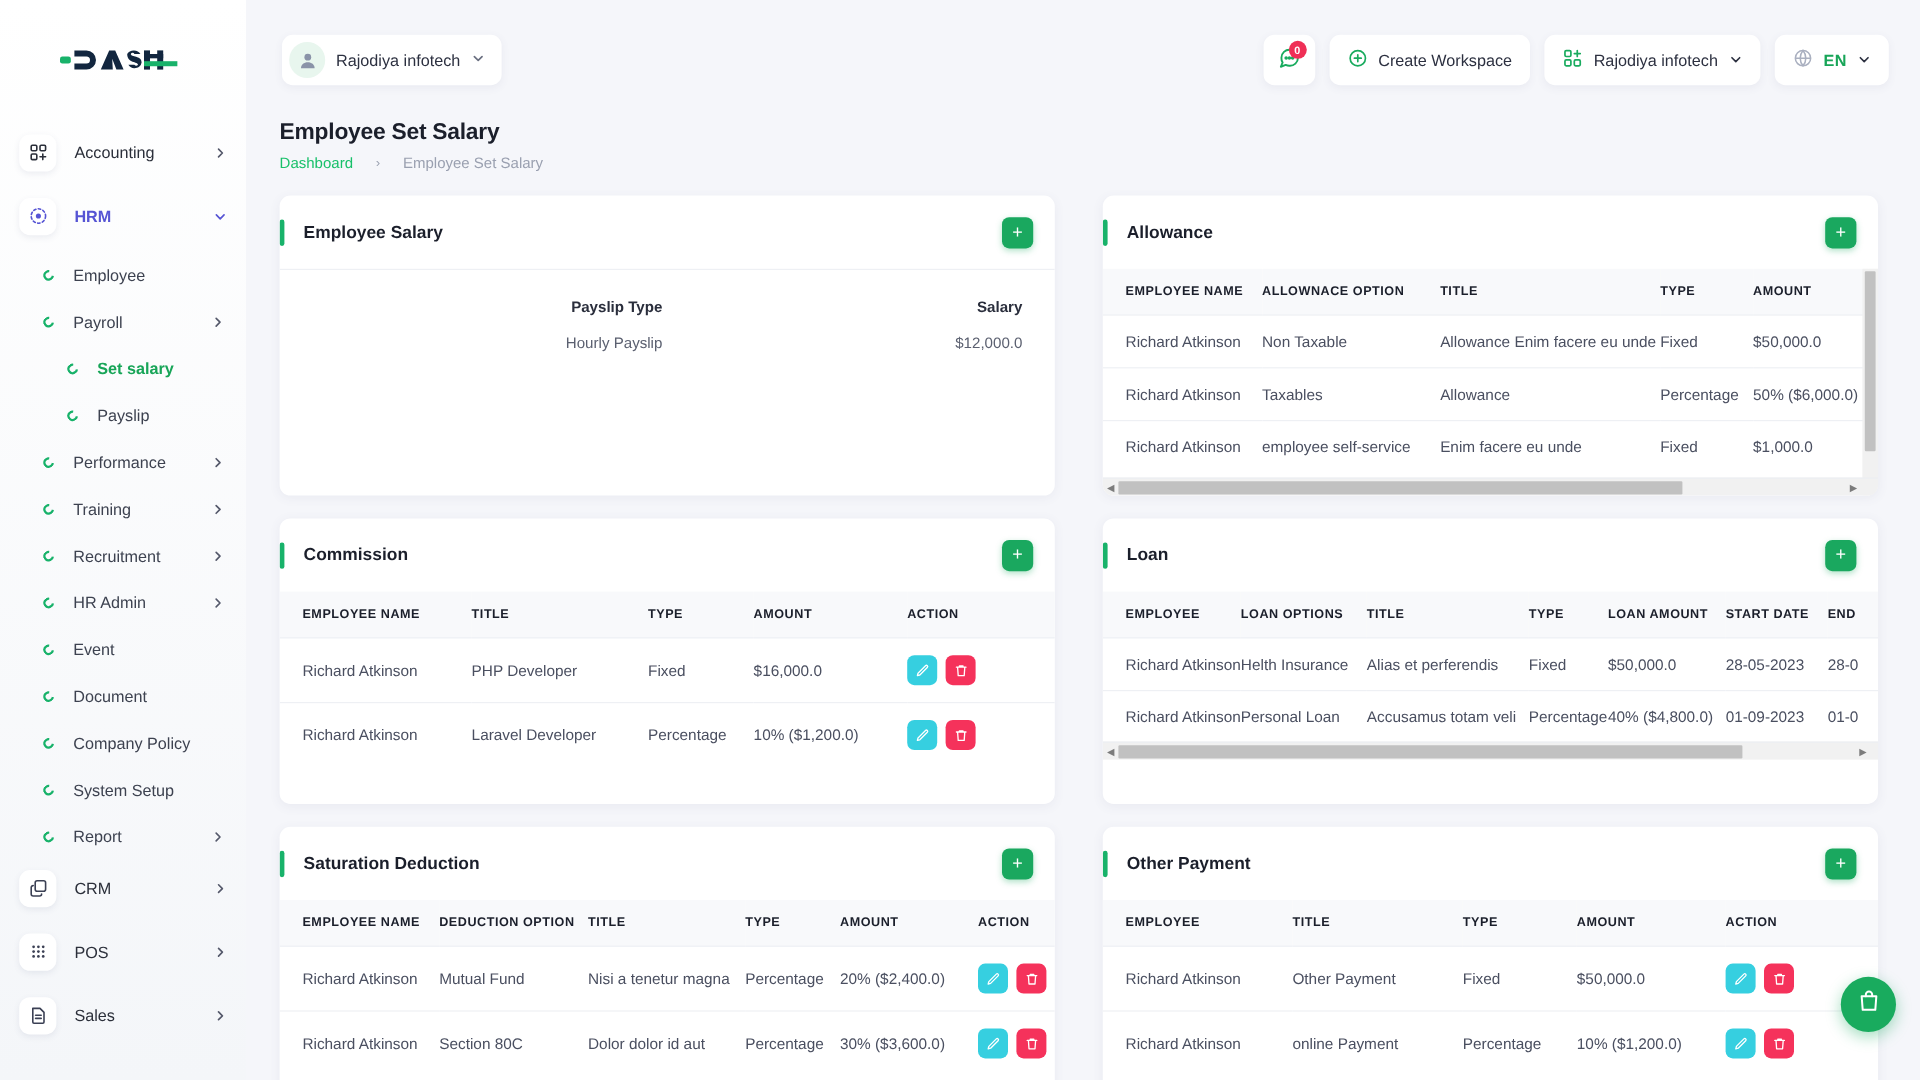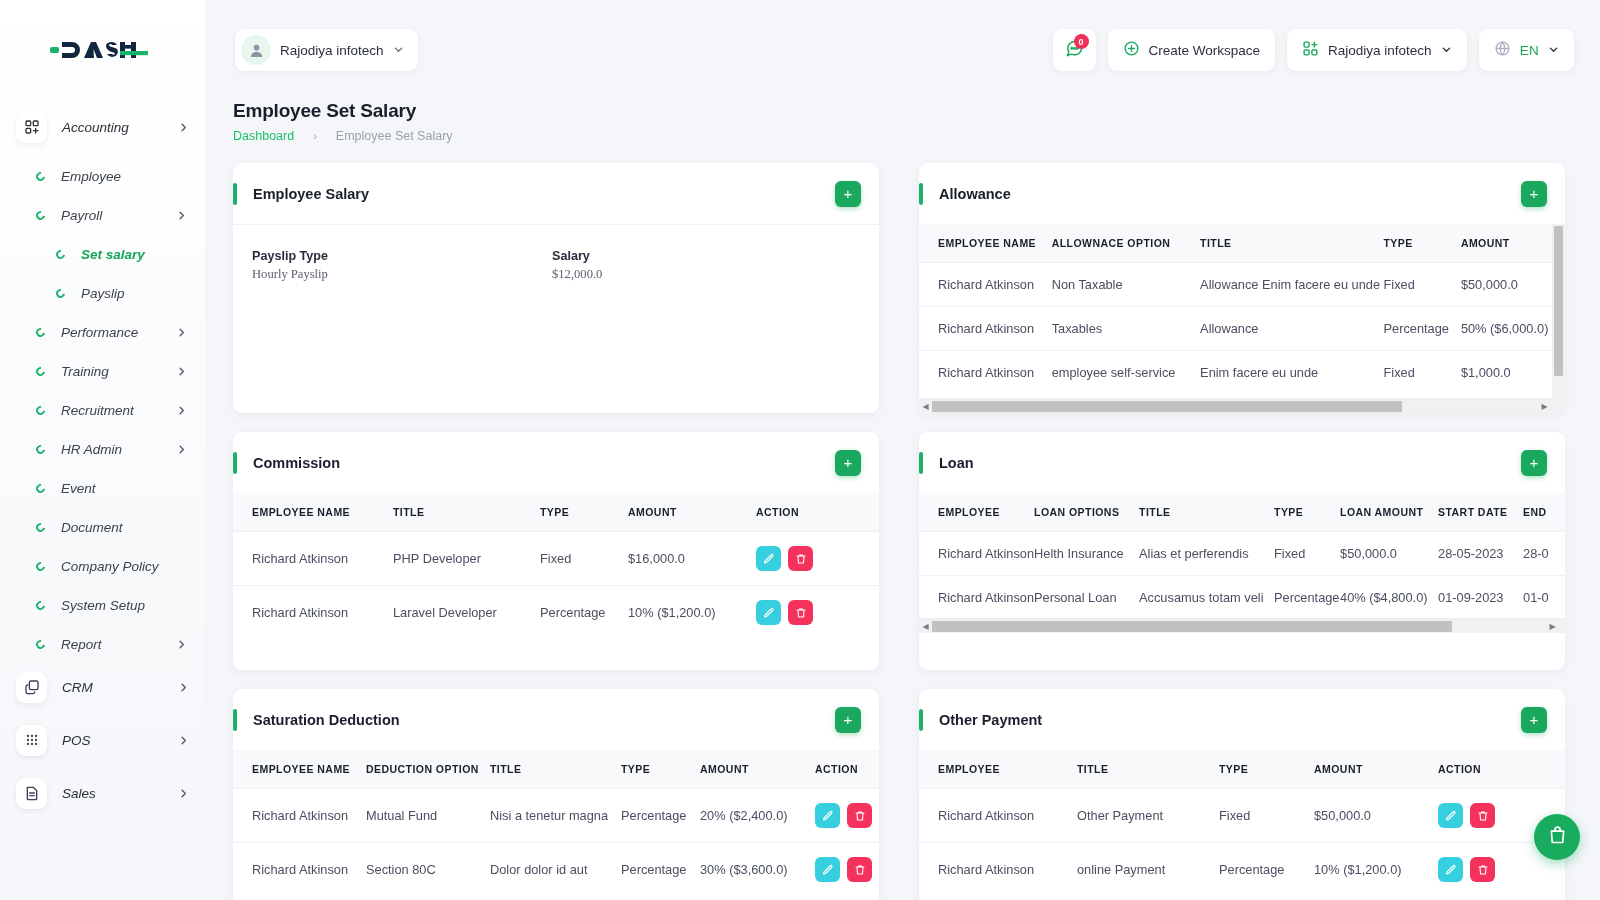--- a/index.html
+++ b/index.html
@@ -10,21 +10,20 @@
     overflow: hidden;
   }
   body { position: relative; }
 
   
   .sidebar {
     position: absolute; left: 0; top: 0;
     width: 205px; height: 900px;
     background: linear-gradient(180deg,#ffffff 0%,#f4f6f9 100%);
     overflow: hidden;
-    font-style: italic;
   }
   .logo-wrap {
     height: 100px; display: flex; align-items: center; padding-left: 50px;
   }
   .logo { display: flex; align-items: center; gap: 2px; }
   .logo svg { display: block; }
 
   .nav { padding-top: 4px; }
   .nav-group {
     display: flex; align-items: center;
@@ -97,21 +96,21 @@
     font-size: 13.5px; color: #2c3040; cursor: pointer;
     white-space: nowrap;
   }
   .tr-btn.icon-only { padding: 0 12px; position: relative; }
   .badge {
     position: absolute; top: 5px; right: 7px;
     min-width: 15px; height: 15px; border-radius: 8px; background: #ef2f56;
     color: #fff; font-size: 9px; font-weight: 700;
     display: flex; align-items: center; justify-content: center; padding: 0 4px;
   }
-  .tr-btn .en { color: #18a558; font-weight: 400; letter-spacing: .3px; }
+  .tr-btn .en { color: #18a558; font-weight: 700; letter-spacing: .3px; }
 
   
   .page-head { position: absolute; left: 233px; top: 100px; }
   .page-title { font-size: 19px; font-weight: 700; color: #1b1f2b; letter-spacing:-.2px;}
   .crumbs { margin-top: 7px; font-size: 12.5px; display: flex; align-items: center; gap: 19px; }
   .crumbs .home { color: #18c06a; }
   .crumbs .sep { color: #9aa0b0; font-size: 11px; }
   .crumbs .cur { color: #9aa0b0; }
 
   
@@ -171,23 +170,23 @@
   .hscroll .arrow-l, .hscroll .arrow-r {
     width: 13px; text-align: center; font-size: 8px; color: #7c7c7c; flex: 0 0 13px;
   }
   .hscroll .thumb { height: 11px; background: #c1c1c1; border-radius: 1px; }
   .vscroll {
     position: absolute; right: 0; top: 0; width: 13px; background: #f1f1f1;
   }
   .vscroll .thumb { width: 9px; margin: 0 2px; background: #c1c1c1; border-radius: 1px; }
 
   .salary-body { padding: 24px 0 0 19px; display: flex; height: 140px; }
-  .sb-col { width: 300px; }
+  .sb-col { width: 300px; text-align: right; }
   .sb-lab { font-size: 12.6px; font-weight: 700; color: #2a2e3c; }
-  .sb-val { font-size: 12.6px; color: #5b6070; margin-top: 4px; font-family: Liberation Serif, serif; }
+  .sb-val { font-size: 12.6px; color: #5b6070; margin-top: 16px; }
 
   .fab {
     position: absolute; right: 20px; bottom: 40px;
     width: 46px; height: 46px; border-radius: 50%; background: #19ab5e;
     display: flex; align-items: center; justify-content: center;
     box-shadow: 0 4px 12px rgba(25,171,94,.4); cursor: pointer; z-index: 30;
   }
   .fab svg { width: 21px; height: 21px; }
 </style>
 </head>
@@ -222,20 +221,34 @@
         </svg>
       </span>
       <span class="nav-label">Accounting</span>
       <span class="chev">
         <svg viewBox="0 0 24 24" fill="none" stroke="currentColor" stroke-width="3" stroke-linecap="round" stroke-linejoin="round">
             <path d="M9 5l7 7-7 7"></path>
           </svg>
       </span>
     </div>
 
+    <div class="nav-group active">
+      <span class="nav-ico">
+        <svg viewBox="0 0 24 24" fill="none" stroke="#5654d4" stroke-width="2" stroke-linecap="round">
+          <circle cx="12" cy="12" r="9" stroke-dasharray="3 3"></circle>
+          <circle cx="12" cy="12" r="3.2" fill="#5654d4" stroke="none"></circle>
+        </svg>
+      </span>
+      <span class="nav-label">HRM</span>
+      <span class="chev">
+        <svg viewBox="0 0 24 24" fill="none" stroke="#5654d4" stroke-width="3" stroke-linecap="round" stroke-linejoin="round">
+            <path d="M5 9l7 7 7-7"></path>
+          </svg>
+      </span>
+    </div>
 
     <div class="sub-item">
       <span class="dot"></span>
       <span class="sub-label">Employee</span>
     </div>
     <div class="sub-item">
       <span class="dot"></span>
       <span class="sub-label">Payroll</span>
       <span class="chev">
         <svg viewBox="0 0 24 24" fill="none" stroke="currentColor" stroke-width="3" stroke-linecap="round" stroke-linejoin="round">

